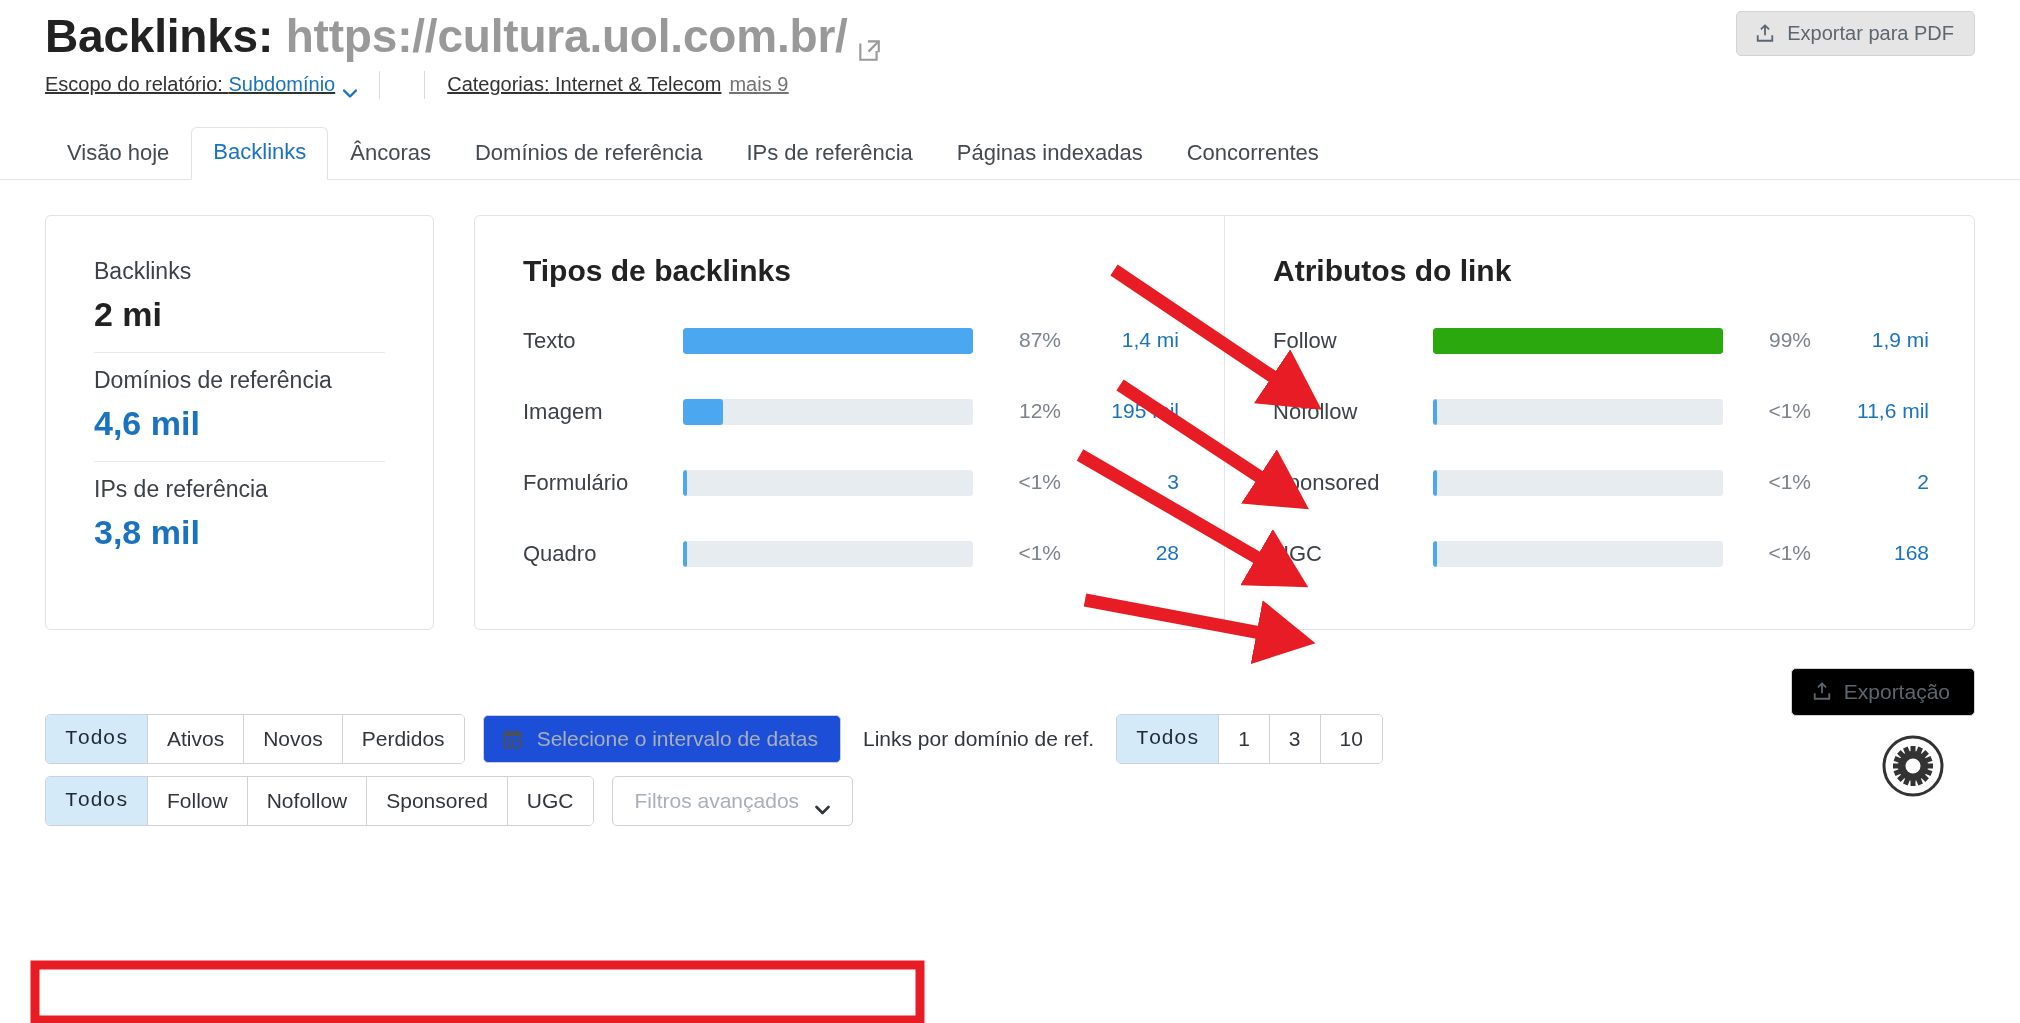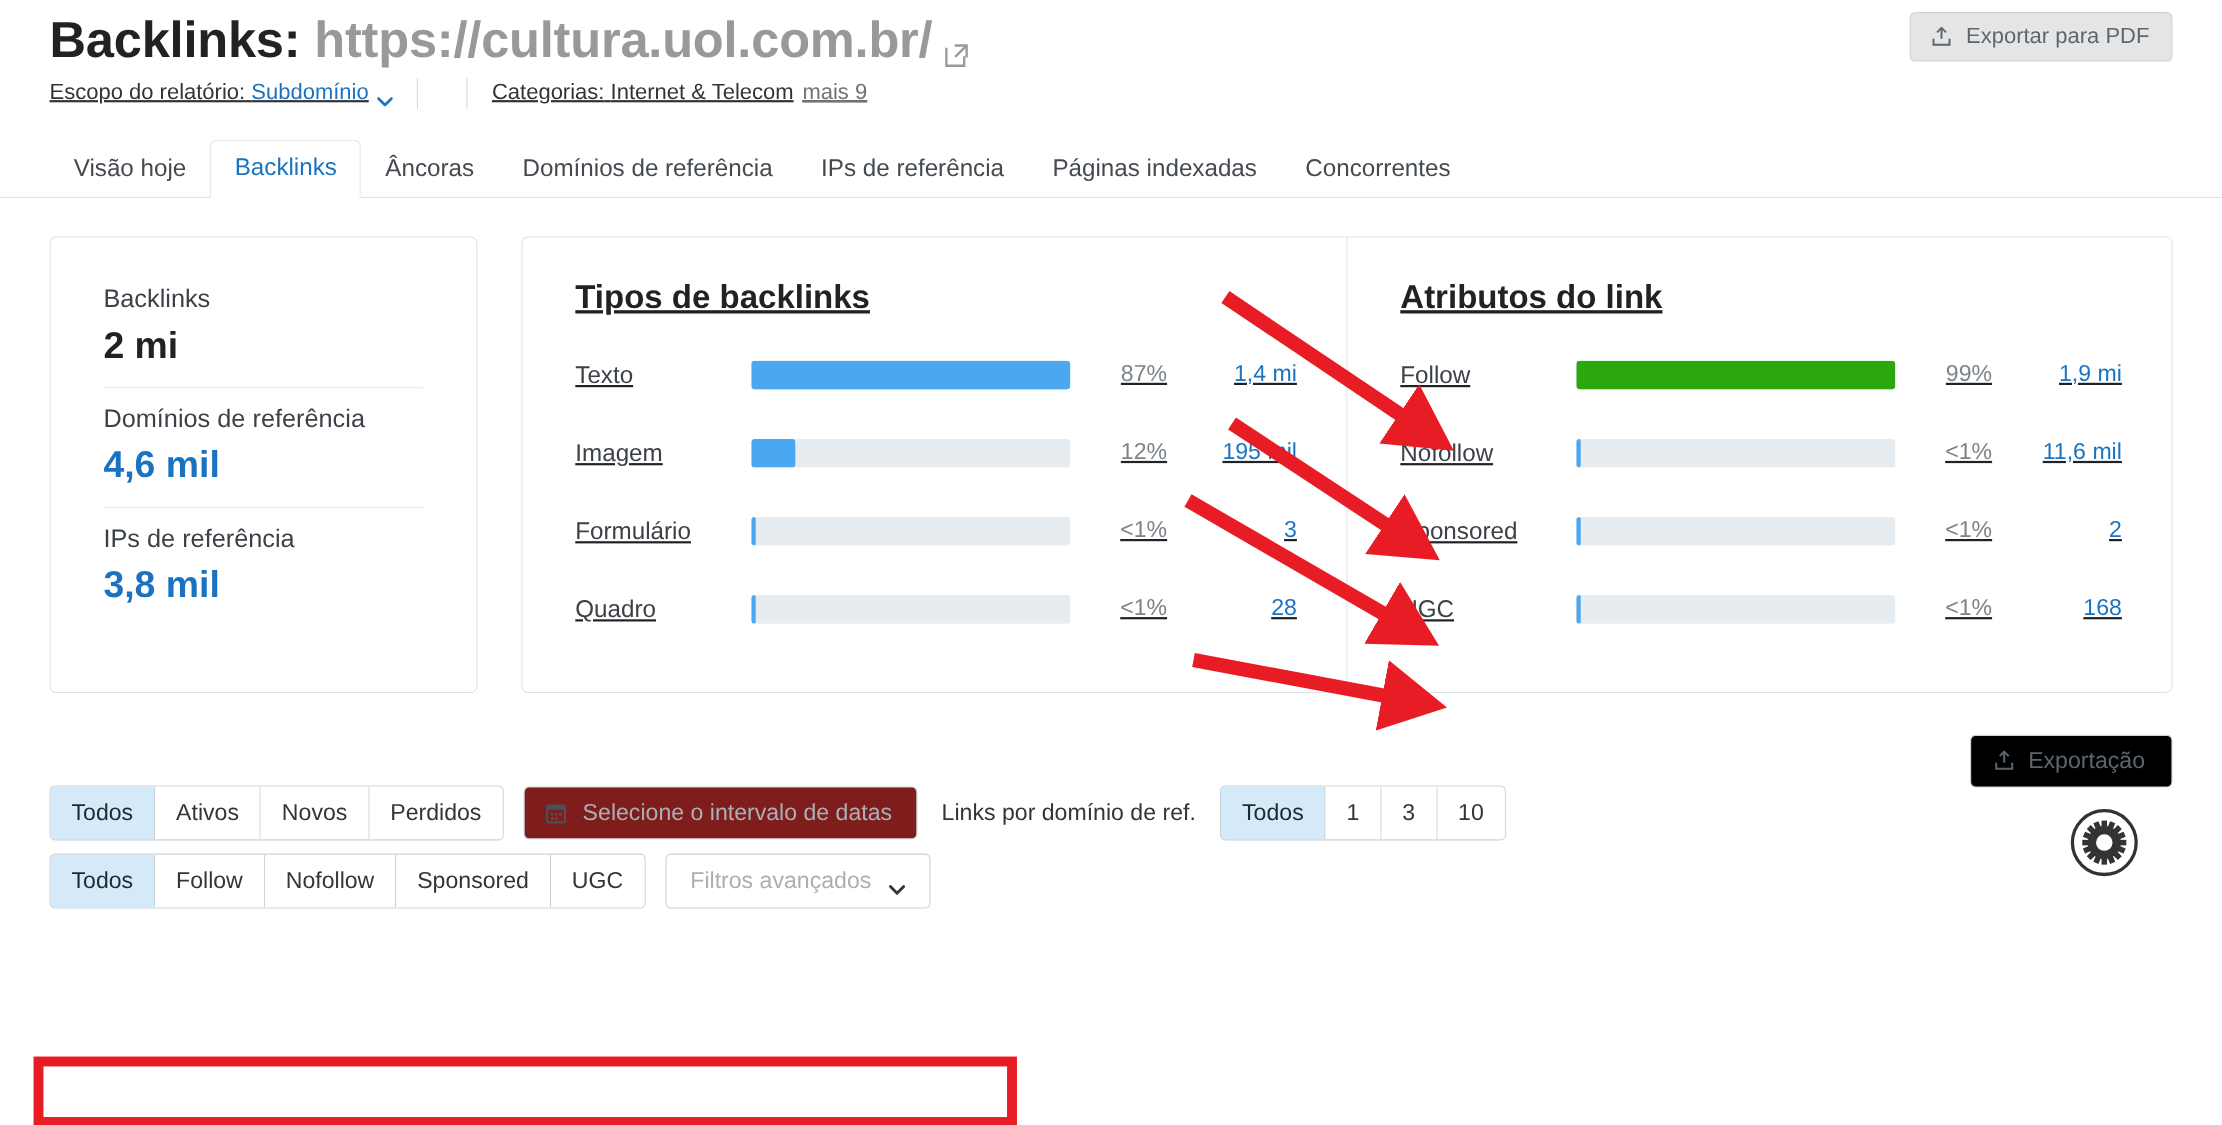--- a/index.html
+++ b/index.html
@@ -168,21 +168,20 @@
     color: #222222;
   }
   .stat-value.blue { color: #1a73c0; }
 
   .chart-card {
     flex: 1;
     border: 1px solid #dfe3e7;
     border-radius: 6px;
     display: flex;
     box-sizing: border-box;
-    text-decoration: underline;
   }
   .chart-panel {
     flex: 1;
     padding: 38px 45px 40px 48px;
     box-sizing: border-box;
   }
   .chart-panel + .chart-panel { border-left: 1px solid #e1e5e8; }
   .chart-title {
     font-size: 30px;
     font-weight: 700;
@@ -277,31 +276,32 @@
     padding: 12px 19px;
     border-right: 1px solid #ccd2d8;
     cursor: pointer;
     white-space: nowrap;
     background: #fff;
   }
   .seg:last-child { border-right: none; }
   .seg.active {
     background: #d5eaf8;
     color: #1f2933;
+    font-family: Liberation Mono, monospace;
   }
   .date-box {
     display: flex;
     align-items: center;
     gap: 14px;
     border: 1px solid #ccd2d8;
     border-radius: 5px;
     padding: 11px 22px 11px 18px;
     font-size: 21px;
     color: #a8b0b7;
-    background: #7f1d1d;
+    background: #1d4ed8;
     cursor: pointer;
     white-space: nowrap;
   }
   .cal-icon { width: 21px; height: 22px; display:block; }
   .links-per-label {
     font-size: 21px;
     color: #30363c;
     white-space: nowrap;
     margin-left: 4px;
     margin-right: 4px;

